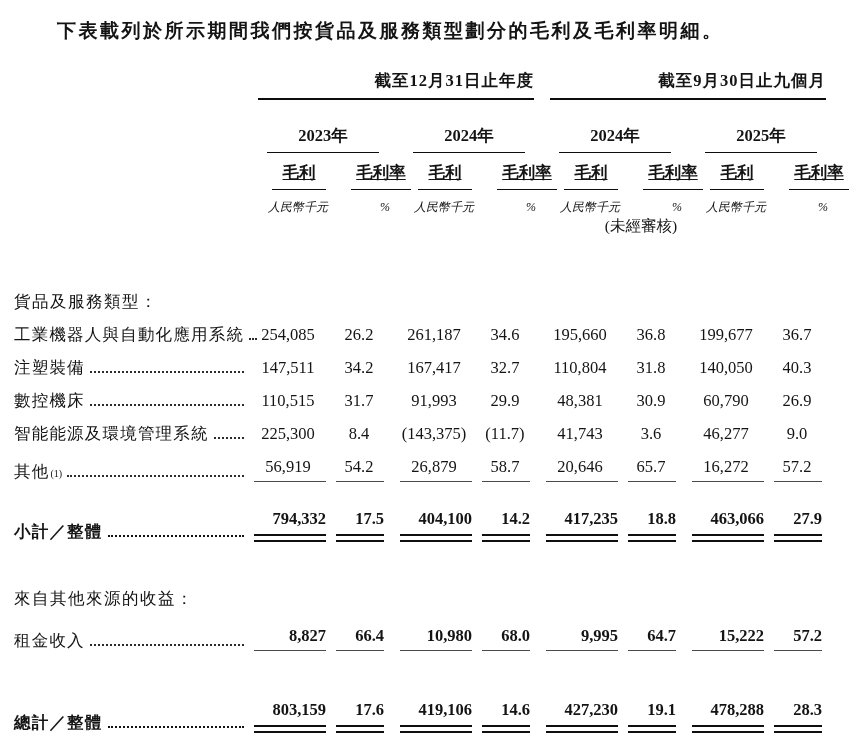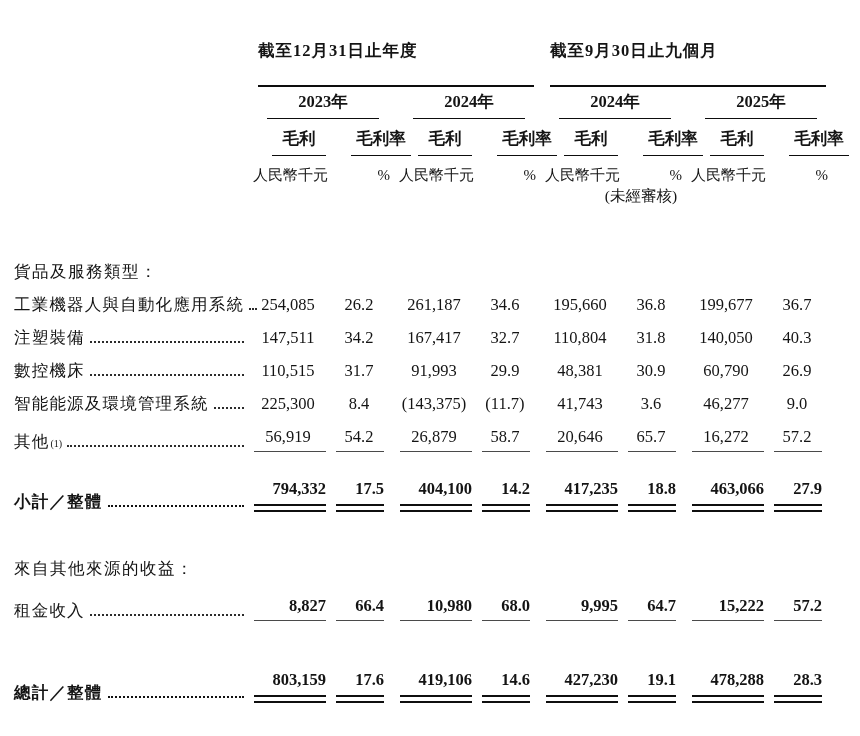--- a/index.html
+++ b/index.html
@@ -17,29 +17,29 @@
   table.fin{
     border-collapse:collapse;table-layout:fixed;
     width:820px;margin:26px 0 0 14px;
   }
   col.c-label{width:236px;}
   col.c-num{width:84px;}
   col.c-pct{width:62px;}
   td,th{padding:0;vertical-align:bottom;font-weight:normal;font-size:16.5px;line-height:1.15;}
   
   th.grp{font-size:16.5px;font-weight:bold;letter-spacing:1px;padding-top:2px;}
-  .grp-inner{text-align:left;padding-bottom:24px;border-bottom:2.2px solid #0d0d0d;margin:0 8px;}
-  th.yr{font-weight:bold;padding-top:6px;}
+  .grp-inner{text-align:right;padding-bottom:7px;border-bottom:2.2px solid #0d0d0d;margin:0 8px;}
+  th.yr{font-weight:bold;padding-top:27px;}
   .yr-inner{text-align:center;}
   .yr-line{width:112px;margin:6px auto 0 auto;border-bottom:1.8px solid #0d0d0d;}
   th.measure{text-align:right;padding:11px 8px 0 0;font-weight:bold;}
-  .m-u{display:inline-block;text-align:center;border-bottom:1.6px solid #0d0d0d;padding-bottom:6px;}
+  .m-u{display:inline-block;text-align:center;border-bottom:1.6px solid #0d0d0d;padding-bottom:6px;text-decoration:underline;}
   .m-u.profit{min-width:54px;}
   .m-u.margin{min-width:60px;margin-left:17px;}
-  td.unit{text-align:right;padding:11px 6px 0 0;font-size:15px;white-space:nowrap;}
+  td.unit{font-style:italic;text-align:right;padding:11px 6px 0 0;font-size:12px;white-space:nowrap;}
   td.unaud{text-align:center;padding:3px 0 0 52px;font-size:15.5px;white-space:nowrap;}
   
   tr.spacer1 td{height:58px;}
   td.sec{font-size:16.5px;letter-spacing:1.5px;padding-top:0;white-space:nowrap;}
   tr.datarow td{padding-top:14px;text-align:center;}
   td.lbl{white-space:nowrap;}
   .lblflex{display:flex;align-items:baseline;}
   .lblflex .txt{letter-spacing:1.2px;}
   .leader{flex:1 1 auto;border-bottom:2px dotted #2b2b2b;margin:0 6px 3px 5px;min-width:8px;}
   tr.boldrow .leader{border-bottom:2.4px dotted #111;}
@@ -55,20 +55,21 @@
   tr.subtotal td{padding-top:28px;}
   tr.sec2row td{padding-top:48px;}
   tr.rental td{padding-top:18px;}
   tr.grandtotal td{padding-top:50px;}
 </style>
 </head>
 <body>
 
 <div class="page">
 
+  <div class="doc-title">下表載列於所示期間我們按貨品及服務類型劃分的毛利及毛利率明細。</div>
 
   <table class="fin">
     <colgroup>
       <col class="c-label">
         <col class="c-num">
         <col class="c-pct">
         <col class="c-num">
         <col class="c-pct">
       <col class="c-num">
         <col class="c-pct">

